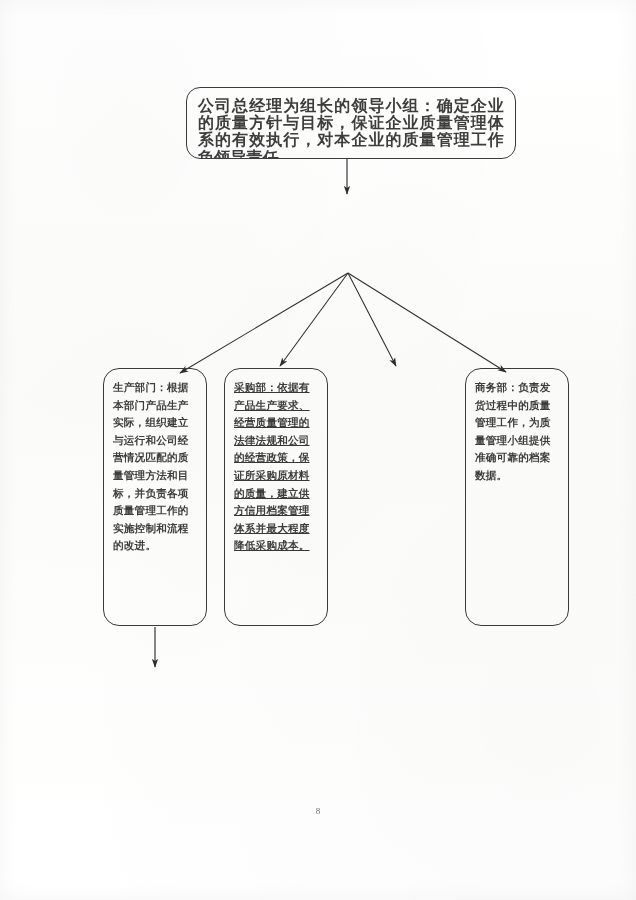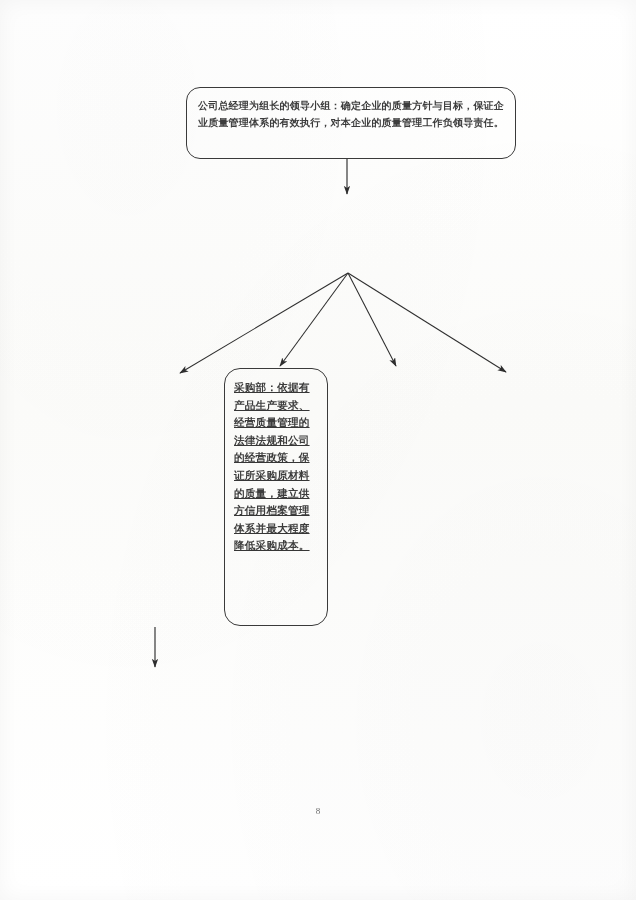--- a/index.html
+++ b/index.html
@@ -39,21 +39,21 @@
     box-sizing: border-box;
     border: 1px solid #3a3a3a;
     border-radius: 14px;
     background: transparent;
     color: #1b1b1b;
     overflow: hidden;
   }
   .node .txt {
     display: block;
     padding: 9px 11px 8px 11px;
-    font-size: 10px;
+    font-size: 16px;
     line-height: 17.2px;
     letter-spacing: 0.2px;
     text-align: justify;
     text-justify: inter-ideograph;
     font-family: "DejaVu Sans", "Liberation Sans", sans-serif;
     font-weight: 600;
     color: #232323;
     opacity: 0.88;
   }
 
@@ -156,24 +156,30 @@
     <g>
       <line x1="155" y1="627" x2="155" y2="667" stroke="#2e2e2e" stroke-width="1.15" marker-end="url(#ah)"></line>
     </g>
   </svg>
 
   <div class="node" id="node-leadership">
     <span class="txt">公司总经理为组长的领导小组：确定企业的质量方针与目标，保证企业质量管理体系的有效执行，对本企业的质量管理工作负领导责任。</span>
   </div>
 
 
+  <div class="node col-node" id="node-production">
+    <span class="txt">生产部门：根据本部门产品生产实际，组织建立与运行和公司经营情况匹配的质量管理方法和目标，并负责各项质量管理工作的实施控制和流程的改进。</span>
+  </div>
 
   <div class="node col-node" id="node-purchasing">
     <span class="txt">采购部：依据有产品生产要求、经营质量管理的法律法规和公司的经营政策，保证所采购原材料的质量，建立供方信用档案管理体系并最大程度降低采购成本。</span>
   </div>
 
 
+  <div class="node col-node" id="node-business">
+    <span class="txt">商务部：负责发货过程中的质量管理工作，为质量管理小组提供准确可靠的档案数据。</span>
+  </div>
 
 
   <div id="page-number">8</div>
 
   <div id="edge-shadow"></div>
 </div>
 
 </body></html>

